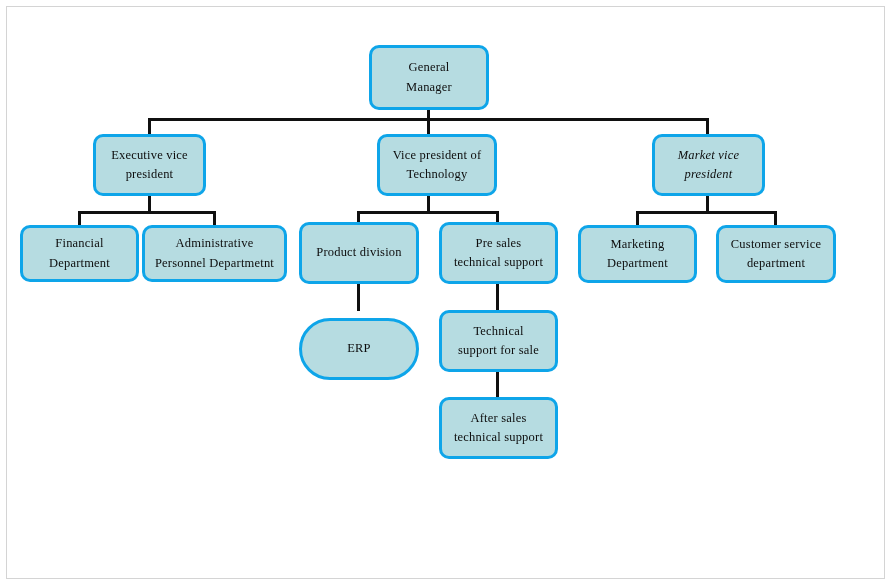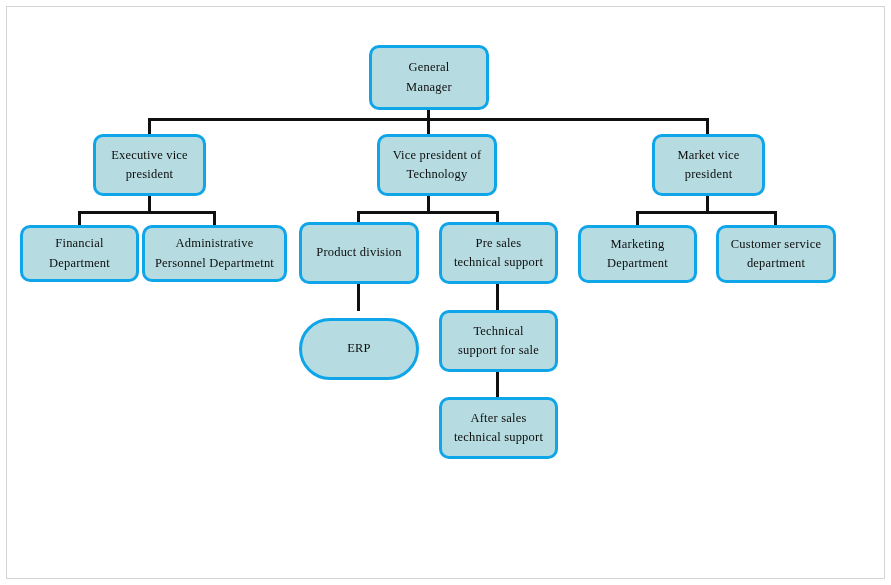--- a/index.html
+++ b/index.html
@@ -95,21 +95,21 @@
   <div class="node" style="left:93px; top:134px; width:113px; height:62px;">
     <span class="node-label">Executive vice
 president</span>
   </div>
 
   <div class="node" style="left:369px; top:134px; width:120px; height:62px;margin-left:8px;">
     <span class="node-label">Vice president of
 Technology</span>
   </div>
 
-  <div class="node" style="left:652px; top:134px; width:113px; height:62px;">
+  <div class="node" style="left:652px; top:134px; width:113px; height:62px;font-style:italic;">
     <span class="node-label">Market vice
 president</span>
   </div>
 
   <div class="node" style="left:20px; top:225px; width:119px; height:57px;justify-content:center;">
     <span class="node-label">Financial
 Department</span>
   </div>
 
   <div class="node" style="left:299px; top:222px; width:120px; height:62px;">

